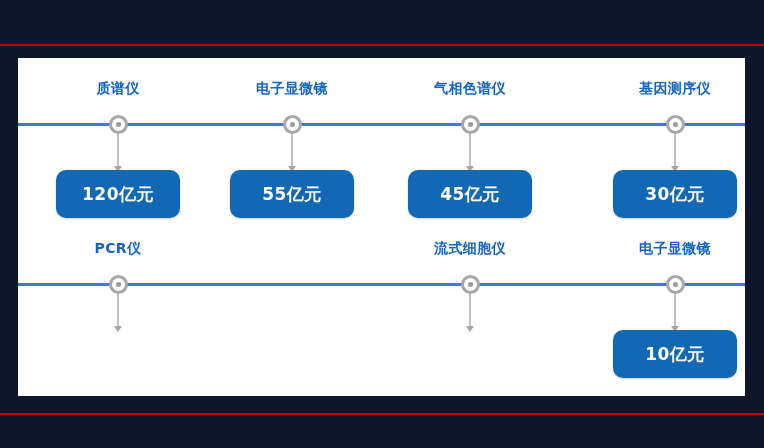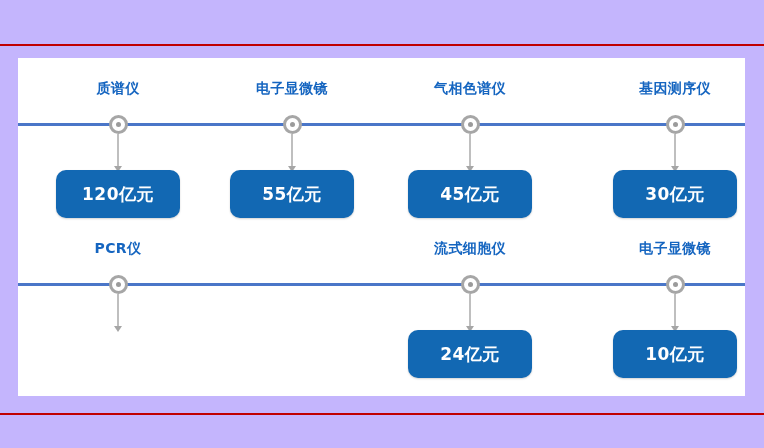--- a/index.html
+++ b/index.html
@@ -9,21 +9,21 @@
     height: 448px;
     background: #000000;
     font-family: "DejaVu Sans", "Liberation Sans", sans-serif;
     overflow: hidden;
   }
 
   #root {
     position: relative;
     width: 764px;
     height: 448px;
-    background: #c4b5fd;
+    background: #0f172a;
   }
 
   
   .red-rule {
     position: absolute;
     left: 0;
     width: 764px;
     height: 2px;
     background: #C00000;
   }
@@ -230,23 +230,20 @@
       </div>
 
 
       <div class="node n-2">
         <div class="node-label">流式细胞仪</div>
         <div class="marker">
           <div class="marker-dot"></div>
         </div>
         <div class="stem"></div>
         <div class="stem-arrow"></div>
-        <div class="value-box">
-          <span class="value-text">24亿元</span>
-        </div>
       </div>
 
       <div class="node n-3">
         <div class="node-label">电子显微镜</div>
         <div class="marker">
           <div class="marker-dot"></div>
         </div>
         <div class="stem"></div>
         <div class="stem-arrow"></div>
         <div class="value-box">

